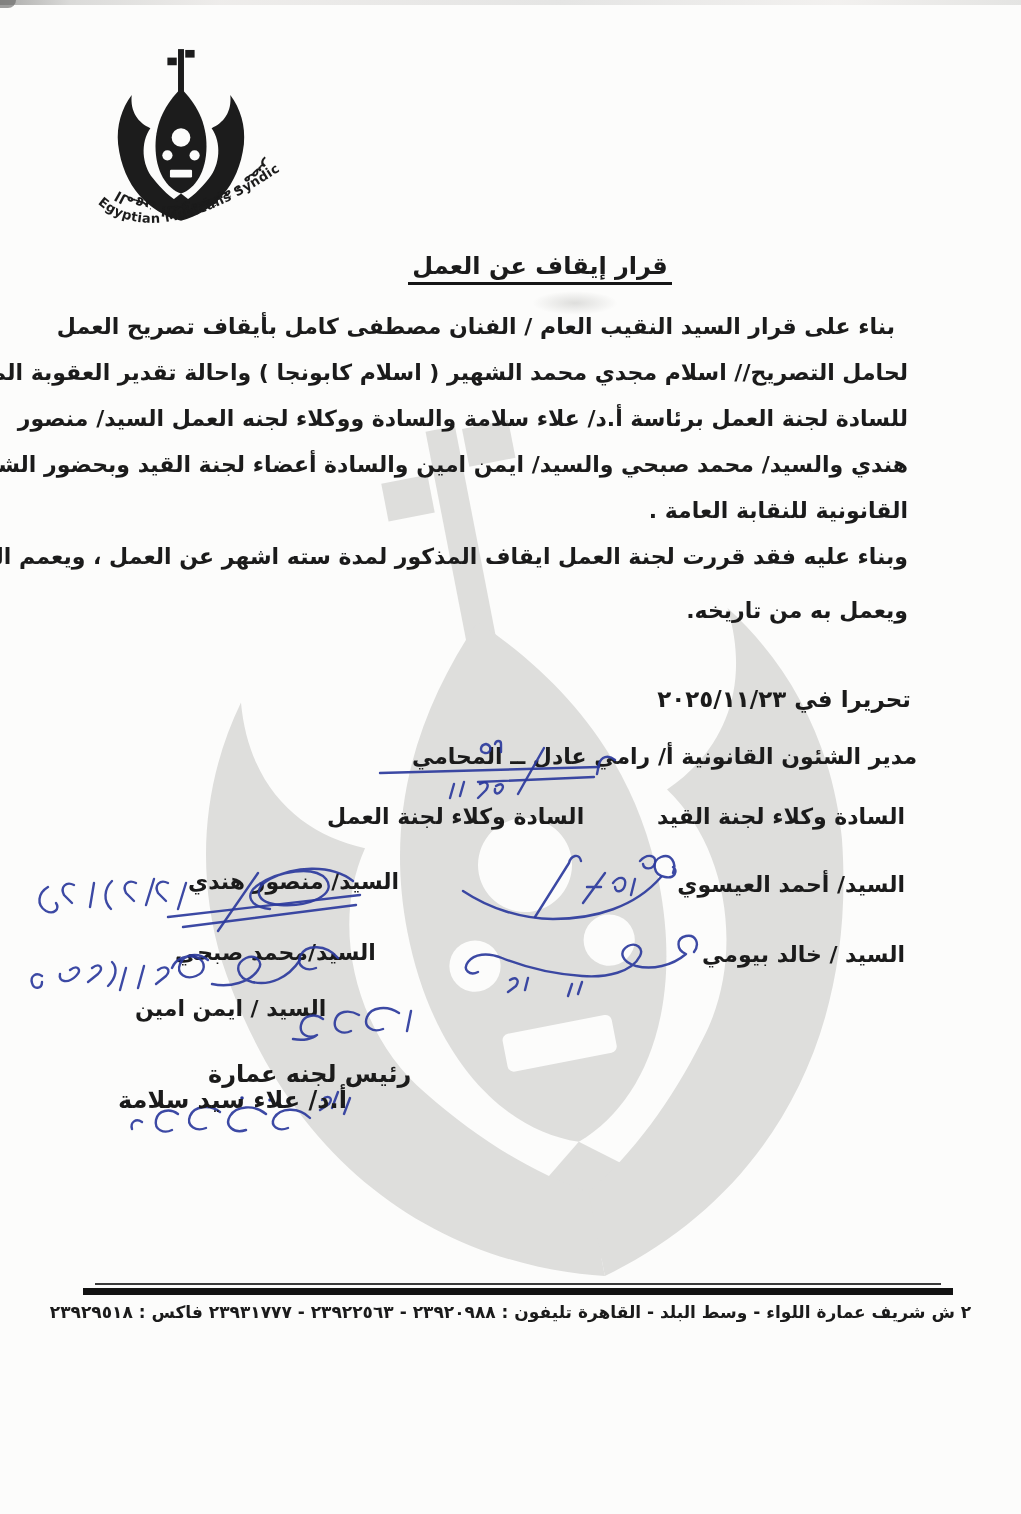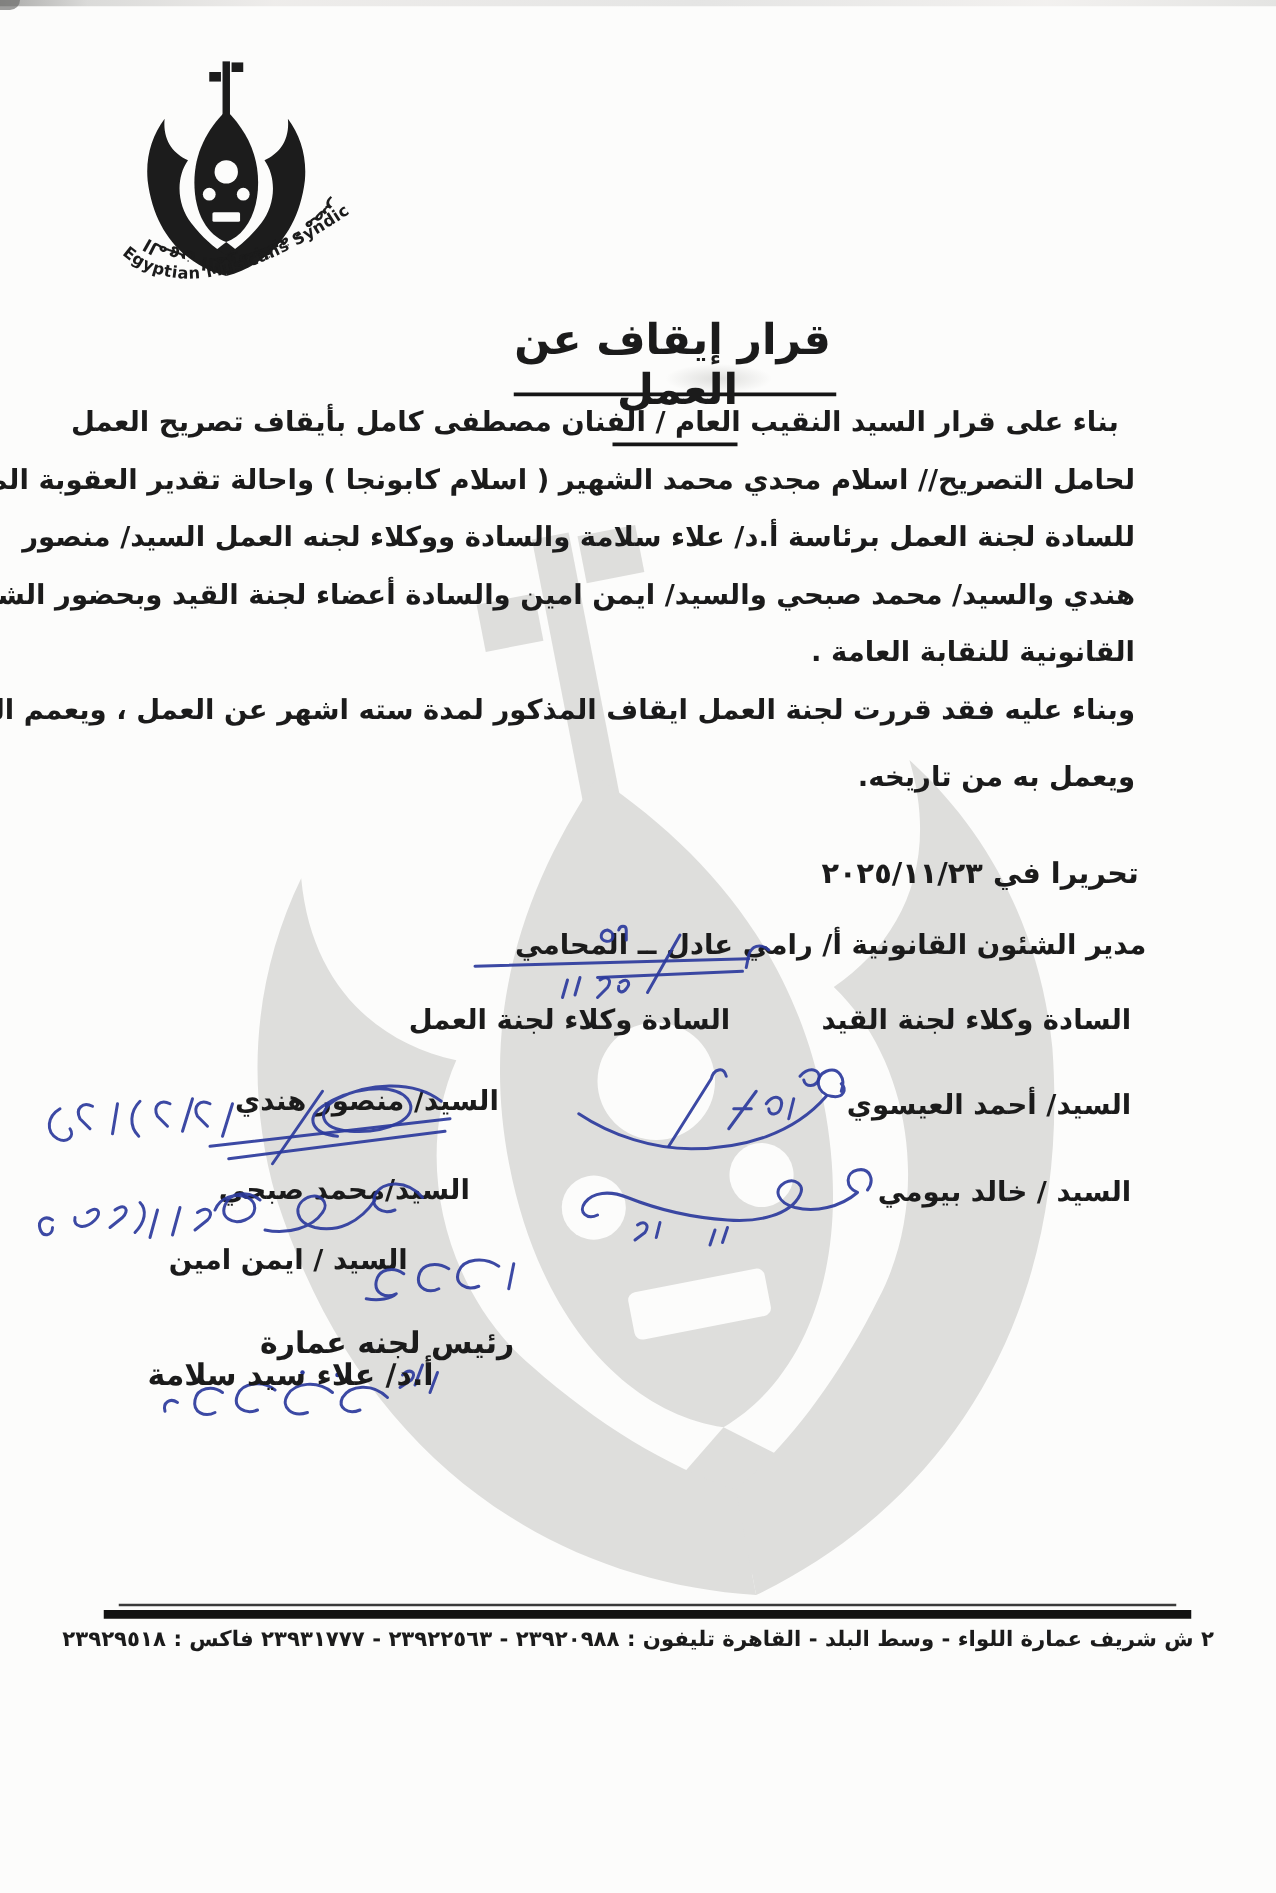--- a/index.html
+++ b/index.html
@@ -16,23 +16,23 @@
   .corner-mark{position:absolute;top:0;left:0;width:16px;height:8px;background:#6a6a68;opacity:.65;border-radius:0 0 8px 0;}
   .smudge{position:absolute;left:532px;top:291px;width:86px;height:24px;
     background:radial-gradient(ellipse at center,#b9b9b6 0%,rgba(185,185,182,0) 70%);opacity:.45;}
   
   .watermark{position:absolute;left:75px;top:395px;width:900px;height:940px;
     color:#dededc;--paper:#fcfcfb;transform:rotate(-11deg);pointer-events:none;}
   
   .logo-svg{position:absolute;left:58px;top:42px;width:290px;height:225px;color:#1c1c1c;--paper:#fcfcfb;}
   
   .title-wrap{position:absolute;left:360px;top:252px;width:360px;text-align:center;direction:rtl;}
-  .title-wrap span{font-size:34px;font-weight:bold;padding:0 4px 22px 4px;border-bottom:3px solid #161616;}
-  
-  .body-block{position:absolute;left:116px;width:792px;top:316px;direction:rtl;}
+  .title-wrap span{font-size:24px;font-weight:bold;padding:0 4px 2px 4px;border-bottom:3px solid #161616;}
+  
+  .body-block{position:absolute;left:116px;width:792px;top:304px;direction:rtl;}
   .bline{height:46px;line-height:46px;font-size:22px;font-weight:bold;white-space:nowrap;
     text-align:justify;text-align-last:justify;}
   .bline.short{text-align-last:right;}
   .bline.indent{padding-right:13px;}
   .bline.gap{margin-top:8px;}
   .date-line{position:absolute;right:110px;top:686px;direction:rtl;font-size:23px;font-weight:bold;}
   .director-line{position:absolute;right:104px;top:744px;direction:rtl;font-size:22px;font-weight:bold;}
   
   .sig-label{position:absolute;direction:rtl;font-size:22px;font-weight:bold;white-space:nowrap;}
   .hdr-registry{right:116px;top:804px;}

